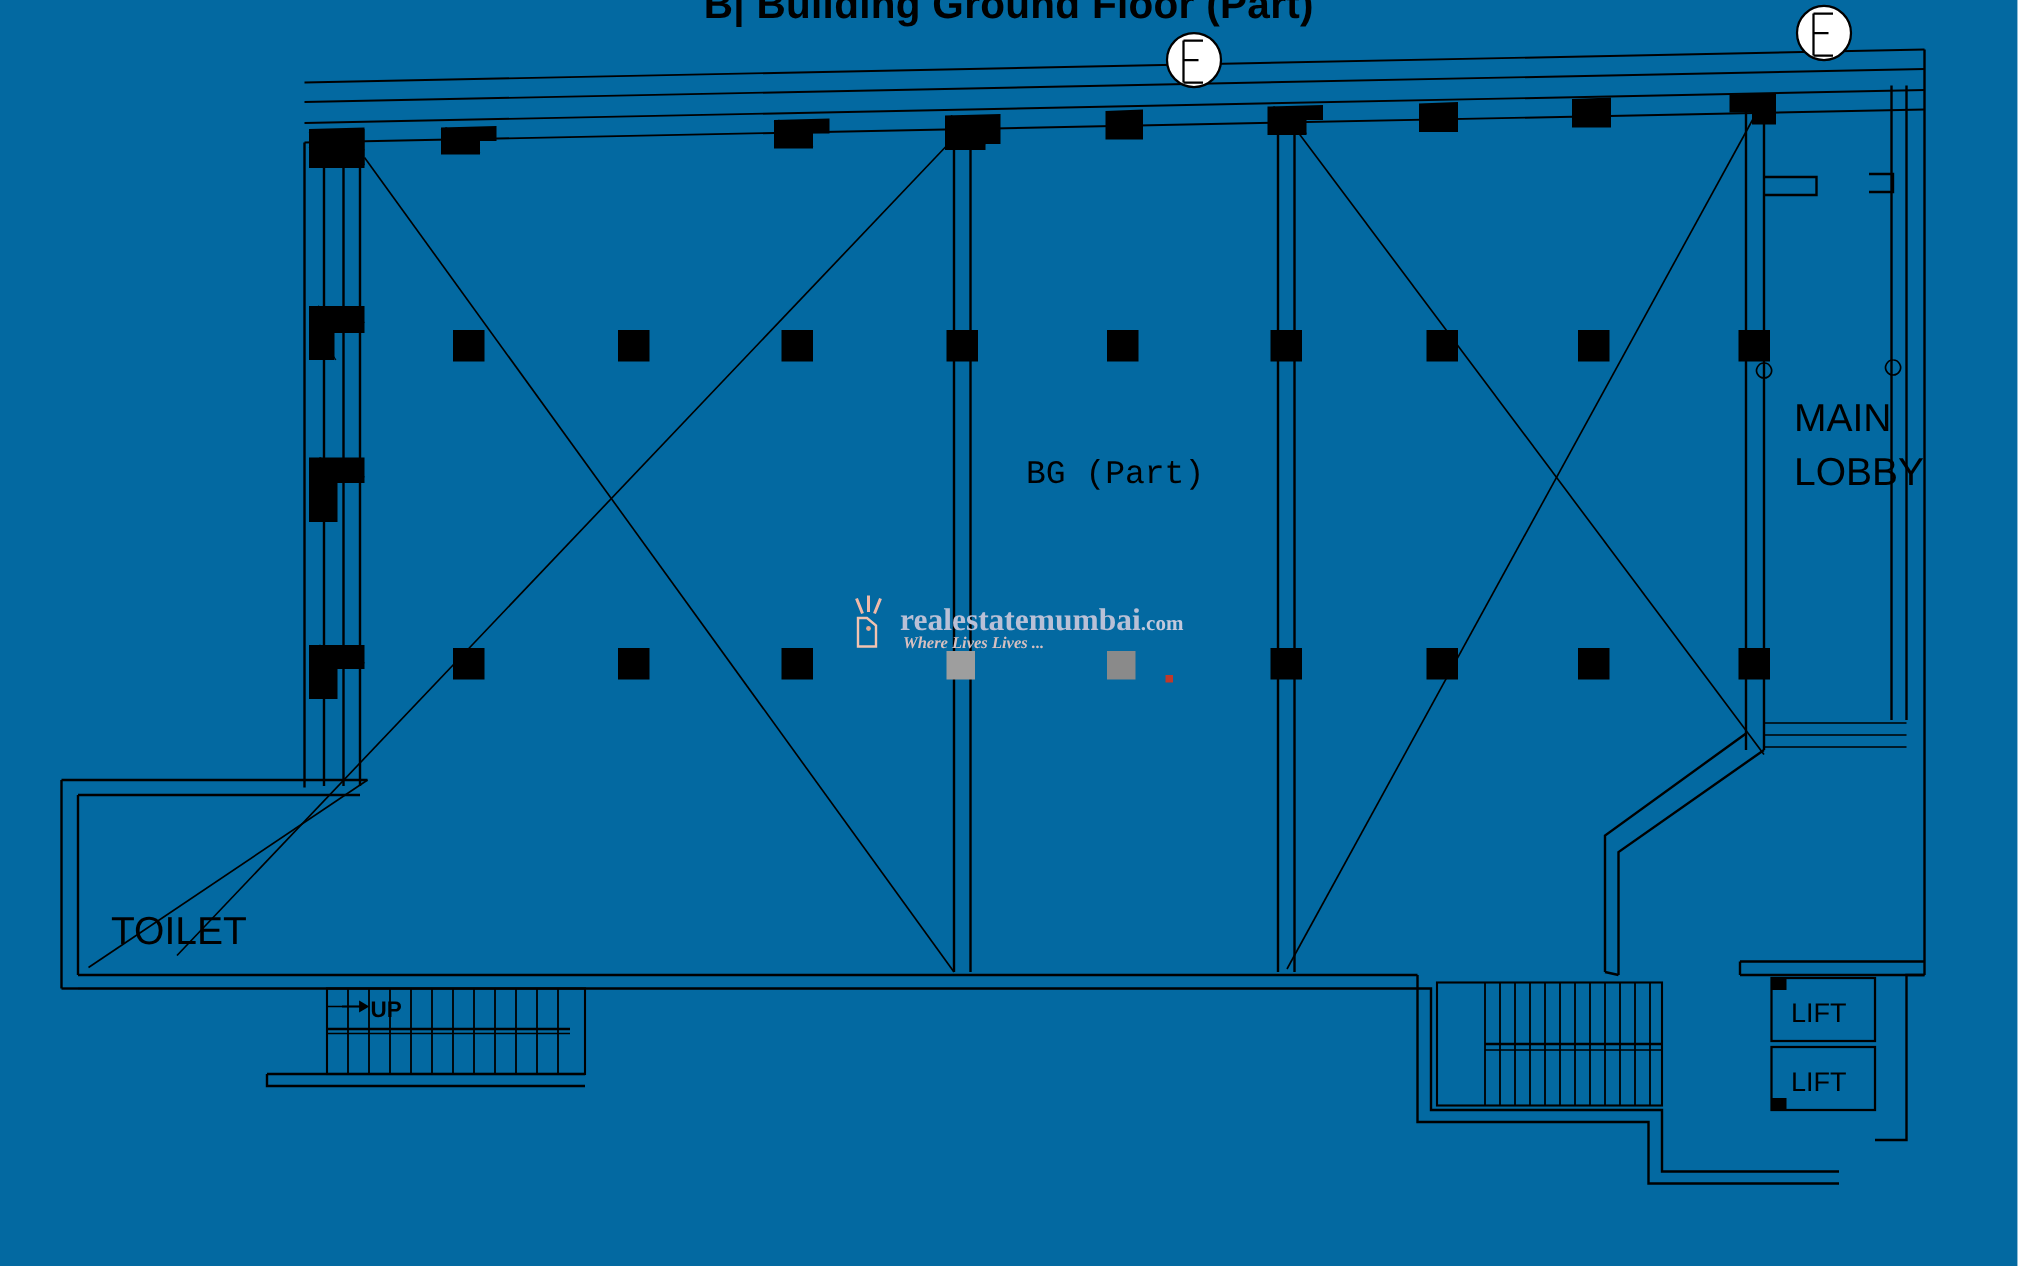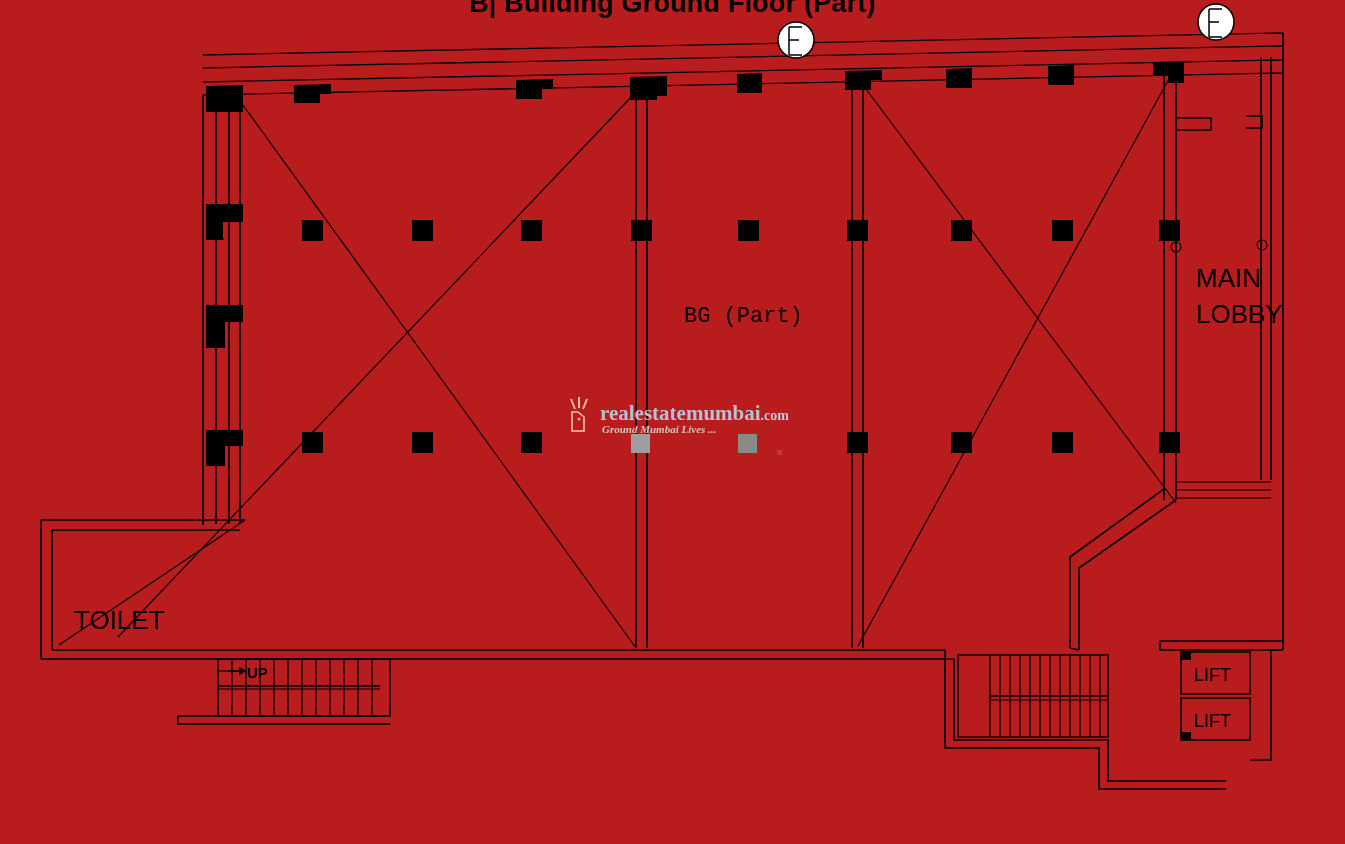--- a/index.html
+++ b/index.html
@@ -8,21 +8,21 @@
     padding: 0;
     background: #ffffff;
   }
   body {
     font-family: "Liberation Sans", sans-serif;
   }
   #plan-root {
     position: relative;
     width: 1345px;
     height: 844px;
-    background: #b91c1c;
+    background: #0369a1;
     overflow: hidden;
   }
   #plan-title {
     position: absolute;
     left: 0;
     top: -12px;
     width: 1345px;
     text-align: center;
     font-family: "Liberation Sans", sans-serif;
     font-size: 27px;
@@ -322,16 +322,16 @@
 
   </svg>
 
   <div class="wm-wrap">
     <svg class="wm-logo" viewBox="0 0 30 40">
       <path d="M4,4 L8,14 M12,2 L12,13 M20,4 L16,14" stroke="#f0b9a8" stroke-width="2" fill="none"></path>
       <path d="M5,17 L5,36 L17,36 L17,22 L11,17 Z" stroke="#f3c3b0" stroke-width="1.6" fill="none"></path>
       <circle cx="12" cy="24" r="1.6" fill="#e8a98f"></circle>
     </svg>
     <div class="wm-text"><span>realestatemumbai</span><span class="dotcom">.com</span></div>
-    <div class="wm-sub">Ground Mumbai Lives ...</div>
+    <div class="wm-sub">Where Lives Lives ...</div>
   </div>
 
 </div>
 
 </body></html>

